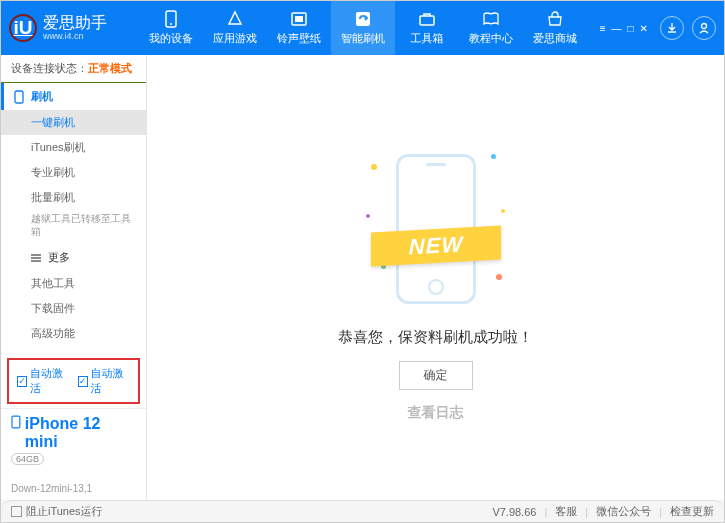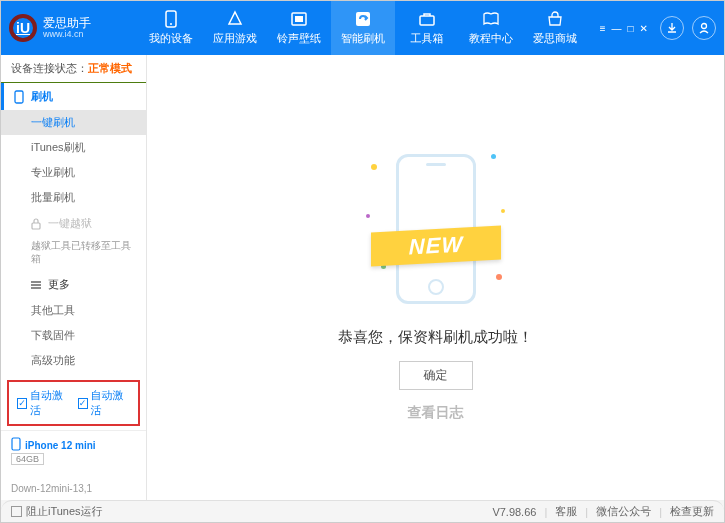--- a/index.html
+++ b/index.html
@@ -1,20 +1,20 @@
 <!DOCTYPE html>
 <html><head>
 <meta charset="utf-8">
 <style>
 * { margin: 0; padding: 0; box-sizing: border-box; font-family: "Microsoft YaHei", sans-serif; }
 body { width: 725px; height: 523px; background: #f5f5f5; overflow: hidden; border: 1px solid #ccc; }
 .header { background: #0a7ff5; height: 54px; display: flex; align-items: center; color: #fff; padding: 0 8px; }
 .logo-wrap { display: flex; align-items: center; gap: 6px; width: 130px; }
-.logo-circle { width: 28px; height: 28px; border: 4px solid #7f1d1d; border-radius: 50%; display: flex; align-items: center; justify-content: center; font-weight: bold; font-size: 14px; text-decoration: underline; }
-.logo-text { font-size: 12px; line-height: 1; }
+.logo-circle { width: 28px; height: 28px; border: 2px solid #7f1d1d; border-radius: 50%; display: flex; align-items: center; justify-content: center; font-weight: bold; font-size: 19px; text-decoration: underline; }
+.logo-text { font-size: 16px; line-height: 1; }
 .logo-url { font-size: 9px; opacity: 0.8; }
 .nav { display: flex; flex: 1; height: 100%; }
 .nav-item { display: flex; flex-direction: column; align-items: center; justify-content: center; width: 64px; font-size: 11px; gap: 3px; cursor: pointer; }
 .nav-item.active { background: #2f95f7; }
 .nav-icon { width: 18px; height: 18px; display: flex; align-items: center; justify-content: center; }
 .header-right { display: flex; align-items: center; gap: 8px; }
 .win-controls { display: flex; gap: 6px; font-size: 10px; margin-right: 4px; }
 .circle-btn { width: 24px; height: 24px; border: 1px solid rgba(255,255,255,0.6); border-radius: 50%; display: flex; align-items: center; justify-content: center; font-size: 12px; cursor: pointer; }
 .body { display: flex; height: calc(100% - 54px - 22px); background: #fff; }
 .sidebar { width: 146px; border-right: 1px solid #e5e5e5; display: flex; flex-direction: column; font-size: 11px; color: #555; }
@@ -23,22 +23,22 @@
 .sb-section { padding: 6px 29px; display: flex; align-items: center; gap: 6px; color: #333; }
 .sb-section.head { color: #0a7ff5; font-weight: bold; border-left: 3px solid #0a7ff5; padding-left: 9px; }
 .sb-item { padding: 5px 10px 5px 30px; cursor: pointer; color: #666; }
 .sb-item.active { color: #0a7ff5; background: #e5e5e5; }
 .sb-note { font-size: 10px; color: #999; padding: 2px 10px 6px 30px; line-height: 1.3; }
 .sb-spacer { flex: 1; }
 .checkbox-row { display: flex; gap: 8px; padding: 6px 8px; border: 2px solid #d33; margin: 4px 6px; font-size: 11px; }
 .cb { display: flex; align-items: center; gap: 3px; color: #0a7ff5; cursor: pointer; }
 .cb-box { width: 11px; height: 11px; border: 1px solid #0a7ff5; display: inline-flex; align-items: center; justify-content: center; font-size: 9px; color: #0a7ff5; }
 .device-box { padding: 6px 10px; border-top: 1px solid #eee; }
-.device-name { color: #0a7ff5; font-weight: bold; font-size: 10px; display: flex; align-items: flex-end; gap: 4px; }
-.device-cap { display: inline-block; border: 1px solid #ccc; border-radius: 0; padding: 0 4px; font-size: 9px; color: #888; margin-top: 2px; }
+.device-name { color: #0a7ff5; font-weight: bold; font-size: 16px; display: flex; align-items: flex-start; gap: 4px; }
+.device-cap { display: inline-block; border: 1px solid #ccc; border-radius: 6px; padding: 0 4px; font-size: 9px; color: #888; margin-top: 2px; }
 .device-sub { font-size: 10px; color: #999; margin-top: 18px; }
 .main { flex: 1; display: flex; flex-direction: column; align-items: center; justify-content: center; gap: 14px; position: relative; }
 .phone-illus { width: 150px; height: 180px; position: relative; }
 .confetti { position: absolute; inset: 0; }
 .confetti span { position: absolute; border-radius: 50%; }
 .phone { position: absolute; left: 35px; top: 20px; width: 80px; height: 150px; background: #fff; border: 3px solid #d5e8f5; border-radius: 12px; }
 .phone::before { content: ""; position: absolute; top: 6px; left: 50%; transform: translateX(-50%); width: 20px; height: 3px; background: #d5e8f5; border-radius: 2px; }
 .phone::after { content: ""; position: absolute; bottom: 6px; left: 50%; transform: translateX(-50%); width: 12px; height: 12px; border: 2px solid #d5e8f5; border-radius: 50%; }
 .ribbon { position: absolute; top: 95px; left: 10px; right: 10px; background: #ffd23f; color: #fff; font-weight: bold; font-style: italic; text-align: center; padding: 4px 0; font-size: 22px; letter-spacing: 1px; transform: skewY(-3deg); box-shadow: 0 2px 4px rgba(0,0,0,0.15); }
 .ribbon::before, .ribbon::after { content: ""; position: absolute; top: 4px; width: 0; height: 0; border: 10px solid transparent; }
@@ -156,27 +156,20 @@
       <svg width="12" height="14" viewBox="0 0 12 14">
           <rect x="2" y="1" width="8" height="12" rx="1.5" fill="none" stroke="#0a7ff5" stroke-width="1.3"></rect>
         </svg>
       <span>刷机</span>
     </div>
     <div class="sb-item active">一键刷机</div>
     <div class="sb-item">iTunes刷机</div>
     <div class="sb-item">专业刷机</div>
     <div class="sb-item">批量刷机</div>
 
-    <div class="sb-section" style="color:#bbb">
-      <svg width="12" height="12" viewBox="0 0 12 12">
-          <rect x="2" y="5" width="8" height="6" rx="1" fill="none" stroke="#bbb" stroke-width="1.2"></rect>
-          <path d="M4 5 V3 A2 2 0 0 1 8 3 V5" fill="none" stroke="#bbb" stroke-width="1.2"></path>
-        </svg>
-      <span>一键越狱</span>
-    </div>
     <div class="sb-note">越狱工具已转移至工具箱</div>
 
     <div class="sb-section">
       <svg width="12" height="10" viewBox="0 0 12 10">
           <path d="M1 2 H11 M1 5 H11 M1 8 H11" stroke="#666" stroke-width="1.3"></path>
         </svg>
       <span>更多</span>
     </div>
     <div class="sb-item">其他工具</div>
     <div class="sb-item">下载固件</div>

